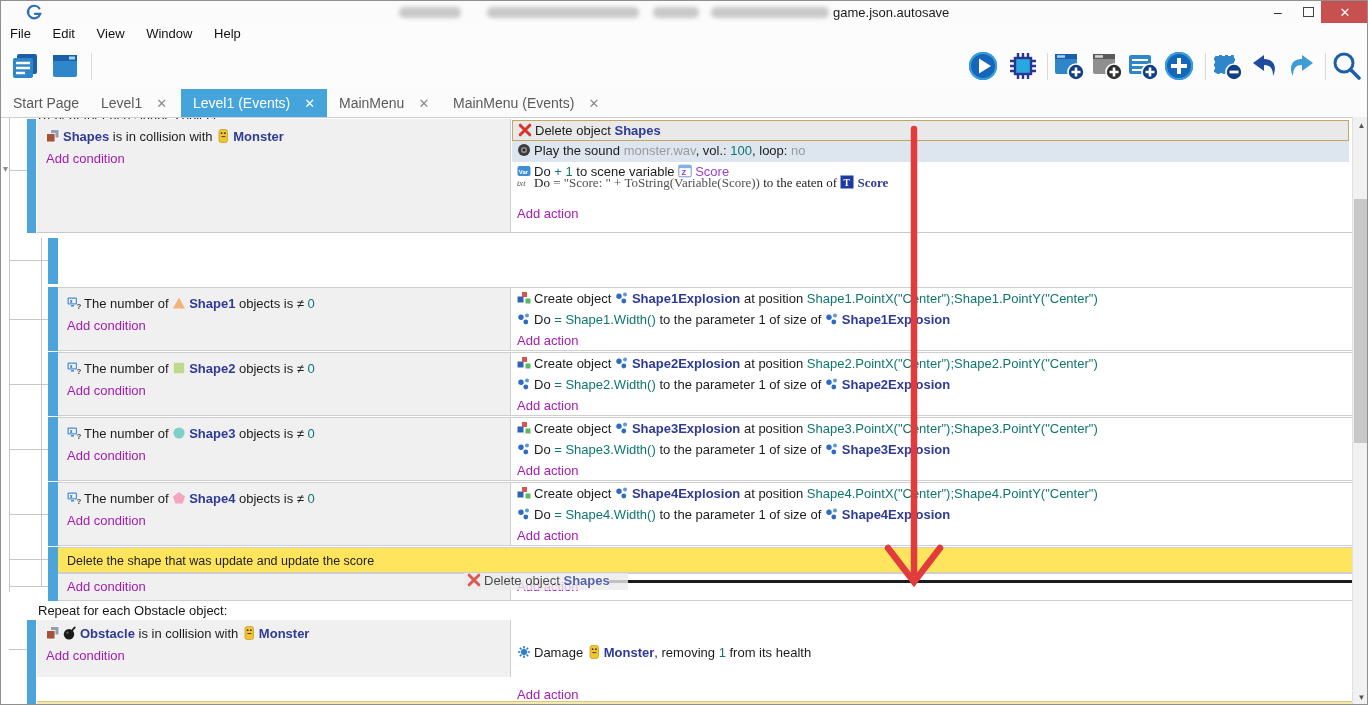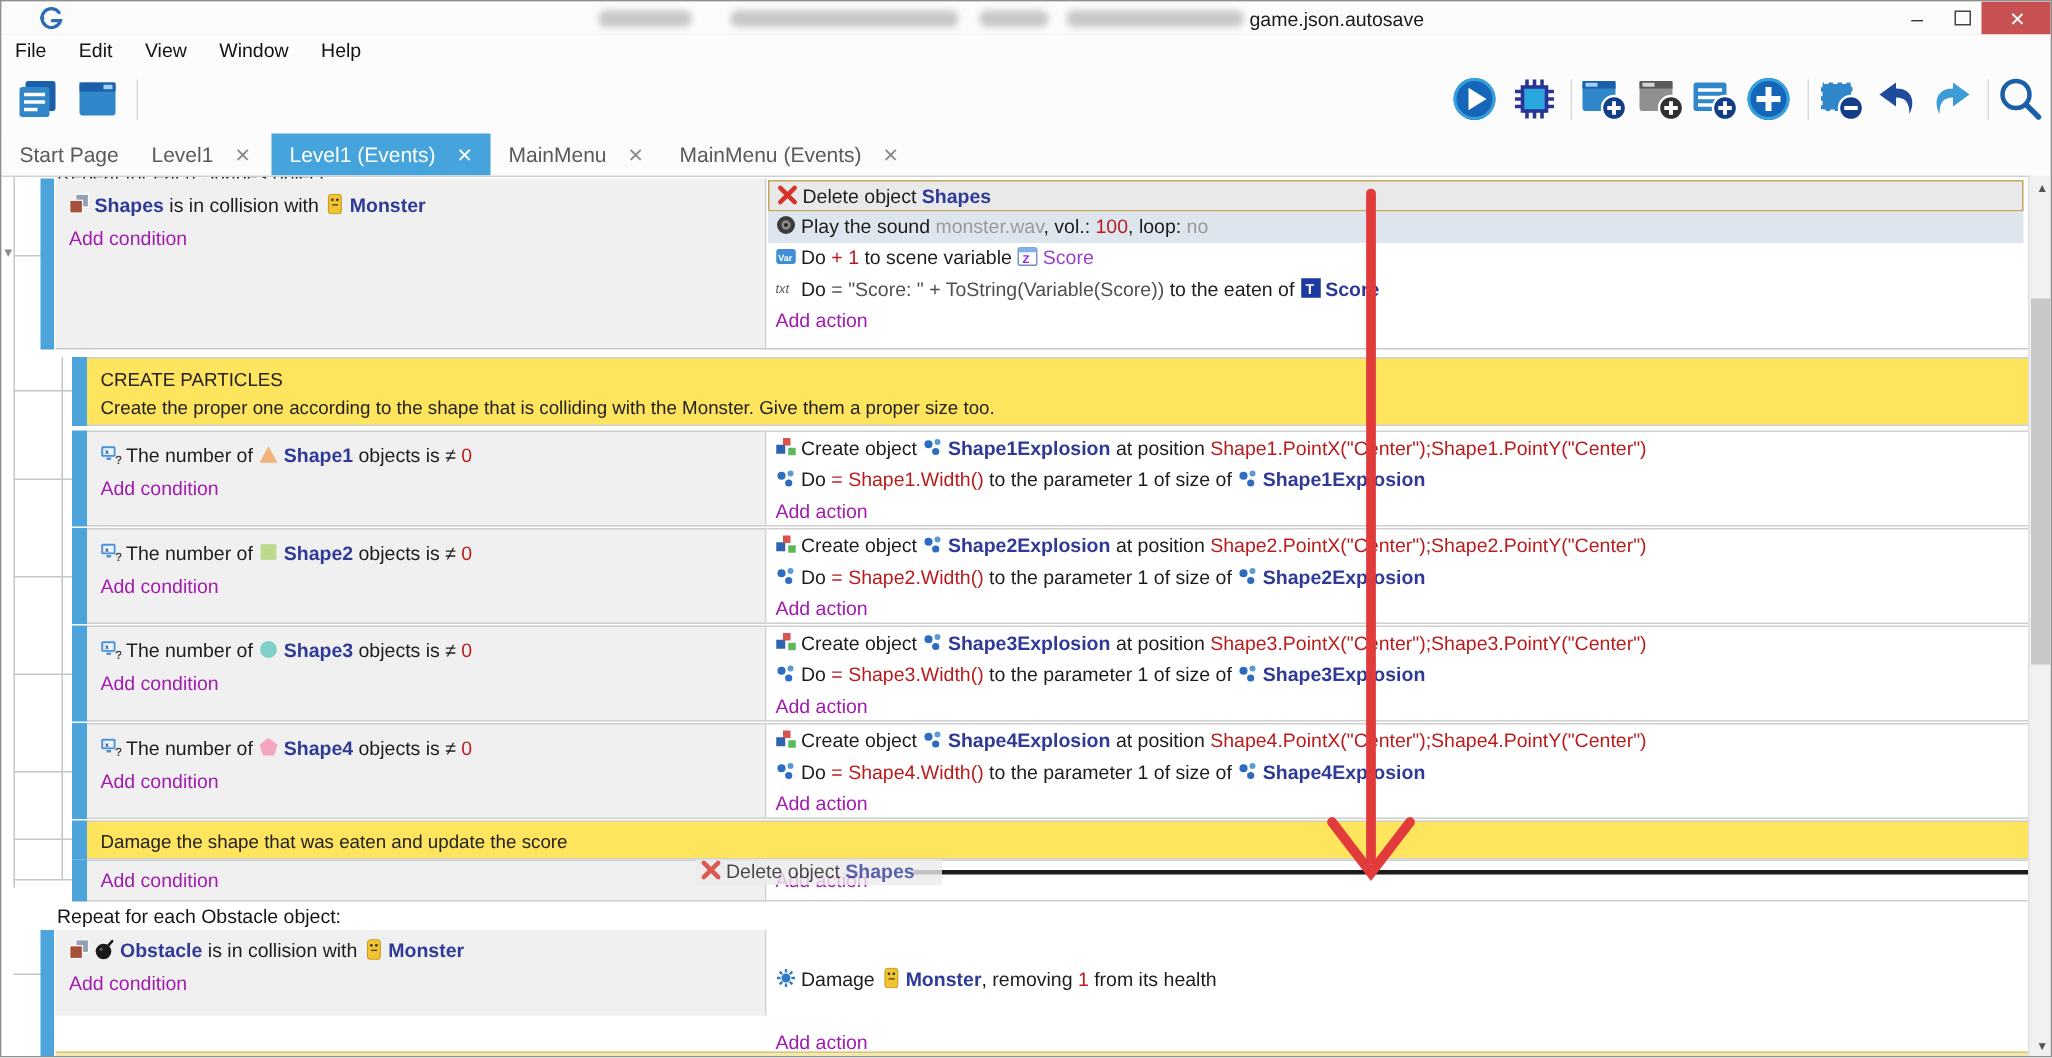--- a/index.html
+++ b/index.html
@@ -27,21 +27,21 @@
   .tabbar{position:absolute;top:88px;left:0;width:100%;height:28px;background:#fbfbfb;font-size:14px;color:#5a5a5a;}
   .tab{position:absolute;top:0;height:28px;display:flex;align-items:center;padding:0 12px;white-space:nowrap;cursor:default;}
   .tab .x{margin-left:14px;color:#8a8a8a;font-size:13px;}
   .tab.active{background:#45a4db;color:#fff;}
   .tab.active .x{color:#fff;}
   
   .sheet{position:absolute;top:116px;left:0;width:1351px;height:589px;background:#fff;overflow:hidden;border-top:1px solid #cfcfcf;}
   .row{position:absolute;height:21px;line-height:20px;font-size:13px;white-space:nowrap;overflow:hidden;padding-left:5px;box-sizing:border-box;}
   .icon{display:inline-block;width:14px;height:14px;vertical-align:-2px;margin-right:3px;}
   .icon svg{display:block;}
-  .seg-p{color:#1c1c1c;} .seg-o{color:#2f3a96;font-weight:bold;} .seg-g{color:#b91c1c;}
+  .seg-p{color:#1c1c1c;} .seg-o{color:#2f3a96;font-weight:bold;} .seg-g{color:#0f766e;}
   .seg-m{color:#9a9a9a;} .seg-v{color:#9a3fc9;} .seg-d{color:#4f4f4f;} .seg-ph{color:#a21caf;}
   .cond-area{position:absolute;background:#f0f0f0;border-right:1px solid #cfcfcf;box-sizing:border-box;}
   .act-area{position:absolute;background:#fff;box-sizing:border-box;}
   .evt-bar{position:absolute;background:#4ca4db;}
   .block-border{border-top:1px solid #cfcfcf;border-bottom:1px solid #cfcfcf;box-sizing:border-box;}
   .comment{position:absolute;background:#ffe45e;color:#222;font-size:12.5px;box-sizing:border-box;padding-left:9px;}
   .comment div{line-height:19px;}
   .act-row-selected{background:#e9e9e9;border:1px solid #c3a75e;box-sizing:border-box;}
   .act-row-alt{background:#dde6ef;}
   .tree{position:absolute;background:#c6c6c6;}
@@ -241,33 +241,29 @@
               <circle cx="7" cy="7" r="1.3" fill="#222"></circle>
             </svg></span><span class="seg-p">Play the sound </span><span class="seg-m">monster.wav</span><span class="seg-p">, vol.: </span><span class="seg-g">100</span><span class="seg-p">, loop: </span><span class="seg-m">no</span></div>
         <div class="row " style="top: 43px; left: 1px; width: 837px; height: 21px;"><span class="icon"><svg width="14" height="14" viewBox="0 0 14 14">
               <rect x="0.5" y="2" width="13" height="10" rx="2" fill="#3f8fd6"></rect>
               <text x="1.8" y="9.8" font-size="6" fill="#fff" font-weight="bold">Var</text>
             </svg></span><span class="seg-p">Do </span><span class="seg-g">+ 1</span><span class="seg-p"> to scene variable </span><span class="icon"><svg width="14" height="14" viewBox="0 0 14 14">
               <rect x="0.8" y="1.2" width="12.4" height="11.6" rx="1" fill="#fff" stroke="#6a89c9" stroke-width="0.9"></rect>
               <rect x="0.8" y="1.2" width="12.4" height="3" fill="#7fb3e8"></rect>
               <text x="3.6" y="11.4" font-size="7.5" fill="#8a2be2" font-weight="bold">Z</text>
             </svg></span><span class="seg-v">Score</span></div>
-        <div class="row " style="top: 64px; left: 1px; width: 837px; height: 21px;"><span class="icon"><svg width="14" height="14" viewBox="0 0 14 14">
+        <div class="row " style="top: 54px; left: 1px; width: 837px; height: 21px; font-family: Liberation Serif, serif;"><span class="icon"><svg width="14" height="14" viewBox="0 0 14 14">
               <text x="0" y="10.5" font-size="8.5" font-style="italic" fill="#555">txt</text>
             </svg></span><span class="seg-p">Do </span><span class="seg-d">= "Score: " + ToString(Variable(Score))</span><span class="seg-p"> to the eaten of </span><span class="icon"><svg width="14" height="14" viewBox="0 0 14 14">
               <rect x="0.5" y="0.5" width="13" height="13" fill="#1d3aa2"></rect>
               <text x="3.4" y="11" font-size="9.5" fill="#fff" font-weight="bold">T</text>
             </svg></span><span class="seg-o">Score</span></div>
         <div class="row " style="top: 85px; left: 1px; width: 837px; height: 21px;"><span class="seg-ph">Add action</span></div>
       </div>
       <div class="evt-bar" style="top: 120px; left: 47px; width: 10px; height: 46px;"></div>
-      <div class="comment block-border" style="top: 120px; left: 57px; width: 1294px; height: 46px; padding-top: 5px;">
-        <div>CREATE PARTICLES</div>
-        <div>Create the proper one according to the shape that is colliding with the Monster. Give them a proper size too.</div>
-      </div>
       <div class="evt-bar" style="top: 169px; left: 47px; width: 10px; height: 64px;"></div>
       <div class="cond-area block-border" style="top: 169px; left: 57px; width: 453px; height: 64px;">
         <div class="row " style="top: 6px; left: 4px; width: 440px; height: 21px;"><span class="icon"><svg width="14" height="14" viewBox="0 0 14 14">
               <rect x="0.5" y="1.5" width="9.5" height="7" rx="1" fill="#4a90d9"></rect>
               <rect x="1.8" y="2.8" width="7" height="4.5" fill="#eef4fb"></rect>
               <text x="3" y="6.8" font-size="4.5" fill="#1a3f8f" font-weight="bold">x</text>
               <rect x="4" y="9" width="3" height="1.6" fill="#4a90d9"></rect>
               <text x="9.6" y="13" font-size="8" fill="#444" font-weight="bold">?</text>
             </svg></span><span class="seg-p">The number of </span><span class="icon"><svg width="14" height="14" viewBox="0 0 14 14">
               <path d="M7 1.5 L13 12.5 H1 Z" fill="#f2b279"></path>
@@ -392,21 +388,21 @@
               <circle cx="8.8" cy="10" r="2.4" fill="#2d6cc0"></circle>
             </svg></span><span class="seg-p">Do </span><span class="seg-g">= Shape4.Width()</span><span class="seg-p"> to the parameter 1 of size of </span><span class="icon"><svg width="14" height="14" viewBox="0 0 14 14">
               <circle cx="4" cy="5.2" r="2.7" fill="#2d6cc0"></circle>
               <circle cx="10" cy="3.6" r="2" fill="#5b9bd5"></circle>
               <circle cx="8.8" cy="10" r="2.4" fill="#2d6cc0"></circle>
             </svg></span><span class="seg-o">Shape4Explosion</span></div>
         <div class="row " style="top: 43px; left: 1px; width: 837px; height: 21px;"><span class="seg-ph">Add action</span></div>
       </div>
       <div class="evt-bar" style="top: 429px; left: 47px; width: 10px; height: 26px;"></div>
       <div class="comment block-border" style="top: 429px; left: 57px; width: 1294px; height: 26px; padding-top: 4px;">
-        <div>Damage the shape that was eaten and update the score</div>
+        <div>Delete the shape that was update and update the score</div>
       </div>
       <div class="evt-bar" style="top: 455px; left: 47px; width: 10px; height: 28px;"></div>
       <div class="cond-area block-border" style="top: 455px; left: 57px; width: 453px; height: 28px;">
         <div class="row " style="top: 3px; left: 4px; width: 440px; height: 21px;"><span class="seg-ph">Add condition</span></div>
       </div>
       <div class="act-area block-border" style="top: 455px; left: 510px; width: 841px; height: 28px;">
         <div class="row " style="top: 3px; left: 1px; width: 837px; height: 21px;"><span class="seg-ph">Add action</span></div>
       </div>
       <div class="dropline" style="top: 462px; left: 608px; width: 743px; height: 3px;"></div>
       <div class="ghost" style="top: 455px; left: 463px; width: 158px; height: 17px;"><span class="icon"><svg width="14" height="14" viewBox="0 0 14 14">

